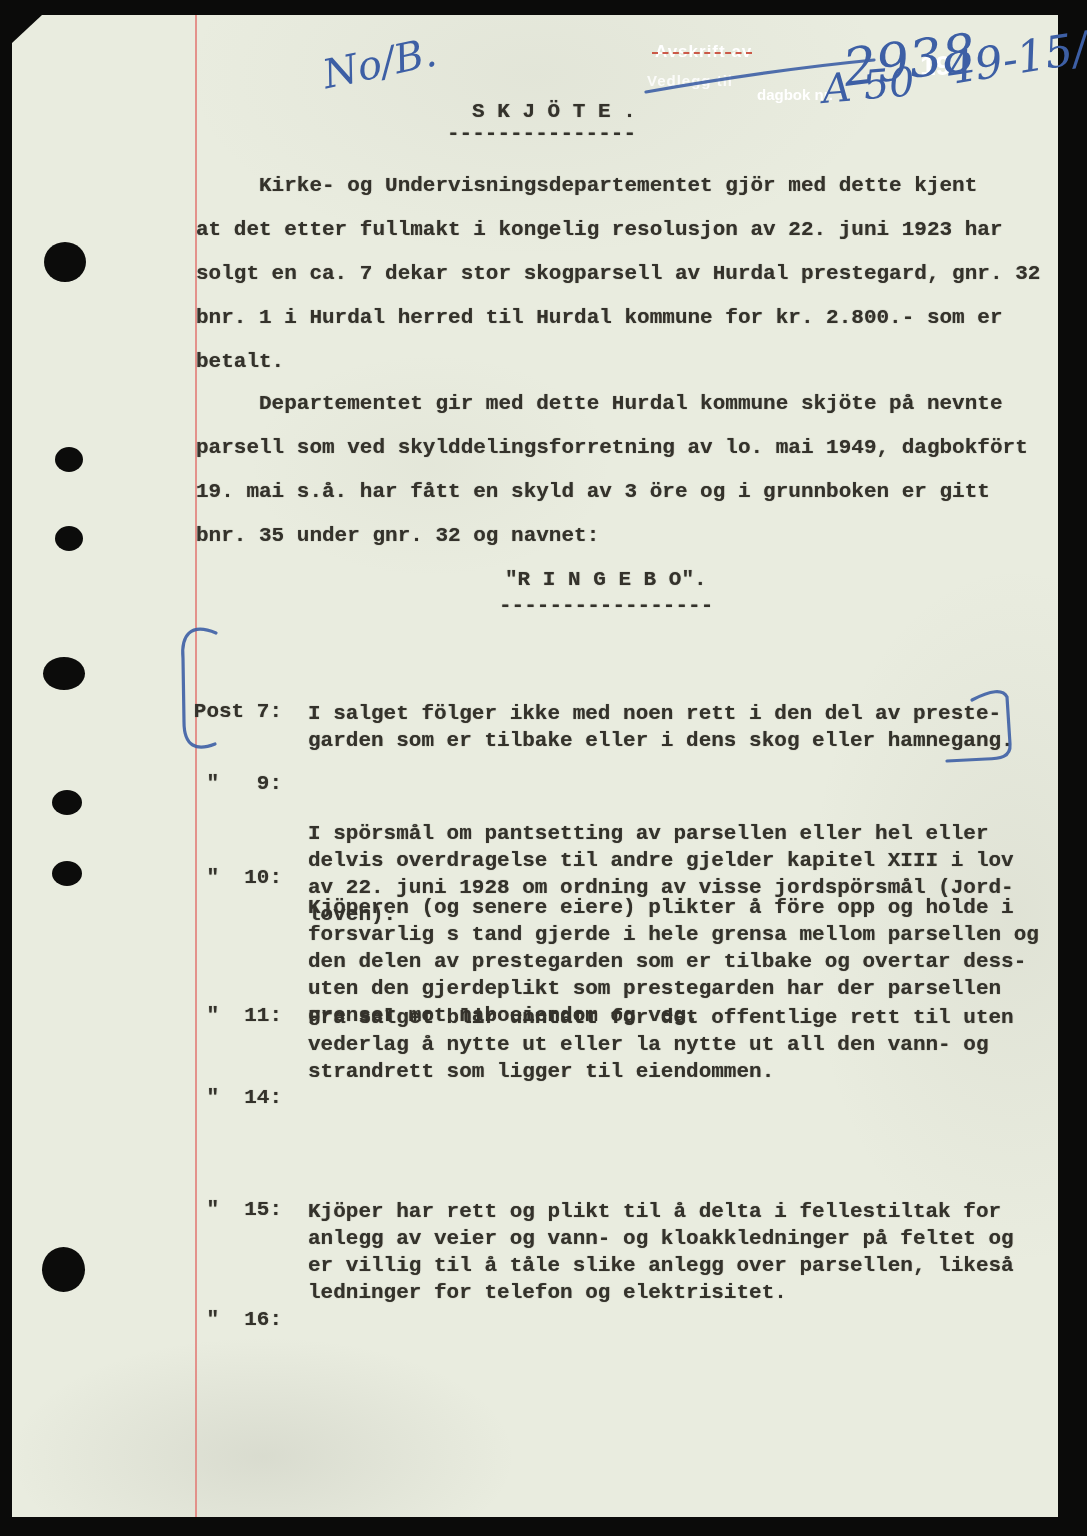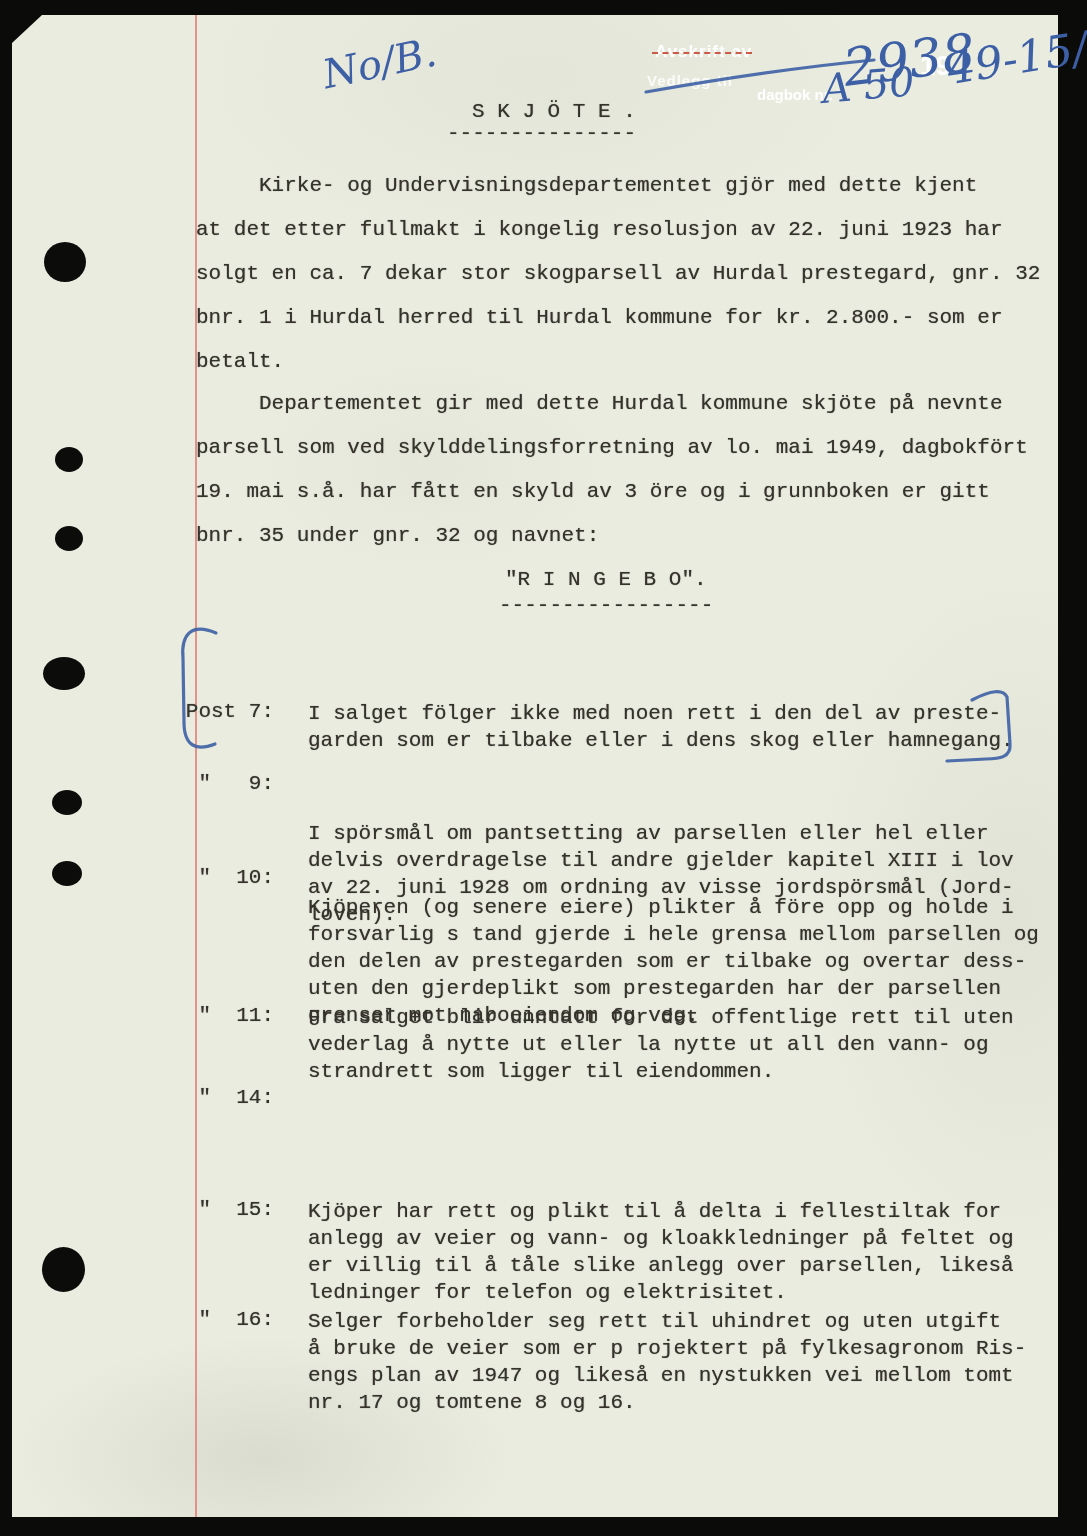--- a/index.html
+++ b/index.html
@@ -10,25 +10,25 @@
          clip-path:polygon(30px 0,100% 0,100% 100%,0 100%,0 28px);}
   .paper-texture{position:absolute;inset:0;pointer-events:none;
     background:
       radial-gradient(420px 200px at 24% 96%, rgba(120,120,110,.14), transparent 60%),
       radial-gradient(300px 500px at 96% 60%, rgba(140,140,125,.10), transparent 70%),
       radial-gradient(500px 260px at 50% 4%, rgba(150,150,135,.08), transparent 70%),
       radial-gradient(260px 160px at 40% 30%, rgba(160,160,140,.07), transparent 70%);}
   .margin-line{position:absolute;left:195px;top:15px;width:2px;height:1502px;
          background:#e2837c;opacity:.85;}
   .hole{position:absolute;background:#0c0c0b;border-radius:50%;}
-  .typed{position:absolute;white-space:pre;color:#34322b;font-weight:normal;
+  .typed{position:absolute;white-space:pre;color:#34322b;font-weight:bold;
          font-size:21px;text-shadow:0 0 1px rgba(52,50,43,.65);}
   .para{line-height:44px;}
   .post-text{line-height:27px;}
-  .post-label{width:90px;text-align:right;}
+  .post-label{width:90px;text-align:right;margin-left:8px;}
   .title{letter-spacing:0;}
   .dashes{letter-spacing:0;}
   .red-stamp{position:absolute;color:#ffffff;font-family:"Liberation Sans",sans-serif;
          font-weight:bold;white-space:pre;}
   .stamp-dash{position:absolute;border-bottom:2px dashed #c84a38;opacity:.9;}
   .handwriting{position:absolute;color:#3d5fa5;font-family:"DejaVu Serif",serif;
          font-style:italic;white-space:pre;}
   .pen-svg{position:absolute;left:0;top:0;pointer-events:none;}
 </style>
 </head>
@@ -104,24 +104,20 @@
 
   <div class="typed post-label" style="left:184px;top:1086px;">"  14:</div>
 
   <div class="typed post-label" style="left:184px;top:1198px;">"  15:</div>
   <div class="typed post-text" style="left:308px;top:1198px;">Kjöper har rett og plikt til å delta i fellestiltak for
 anlegg av veier og vann- og kloakkledninger på feltet og
 er villig til å tåle slike anlegg over parsellen, likeså
 ledninger for telefon og elektrisitet.</div>
 
   <div class="typed post-label" style="left:184px;top:1308px;">"  16:</div>
-  <div class="typed post-text" style="left:308px;top:1308px;">Selger forbeholder seg rett til uhindret og uten utgift
-å bruke de veier som er p rojektert på fylkesagronom Ris-
-engs plan av 1947 og likeså en nystukken vei mellom tomt
-nr. 17 og tomtene 8 og 16.</div>
 
   <svg class="pen-svg" width="1087" height="1536" viewBox="0 0 1087 1536">
     <g fill="none" stroke="#3d5fa5" stroke-width="3.2" stroke-linecap="round" opacity="0.9">
       <path d="M646,92 C720,79 800,67 874,60"></path>
       <path d="M216,633 C190,622 181,636 183,658 L184,722 C184,747 197,751 215,744"></path>
       <path d="M972,700 C991,690 1003,689 1007,697 L1010,744 C1011,757 1000,759 986,759 L947,761"></path>
     </g>
   </svg>
 
 </div>

